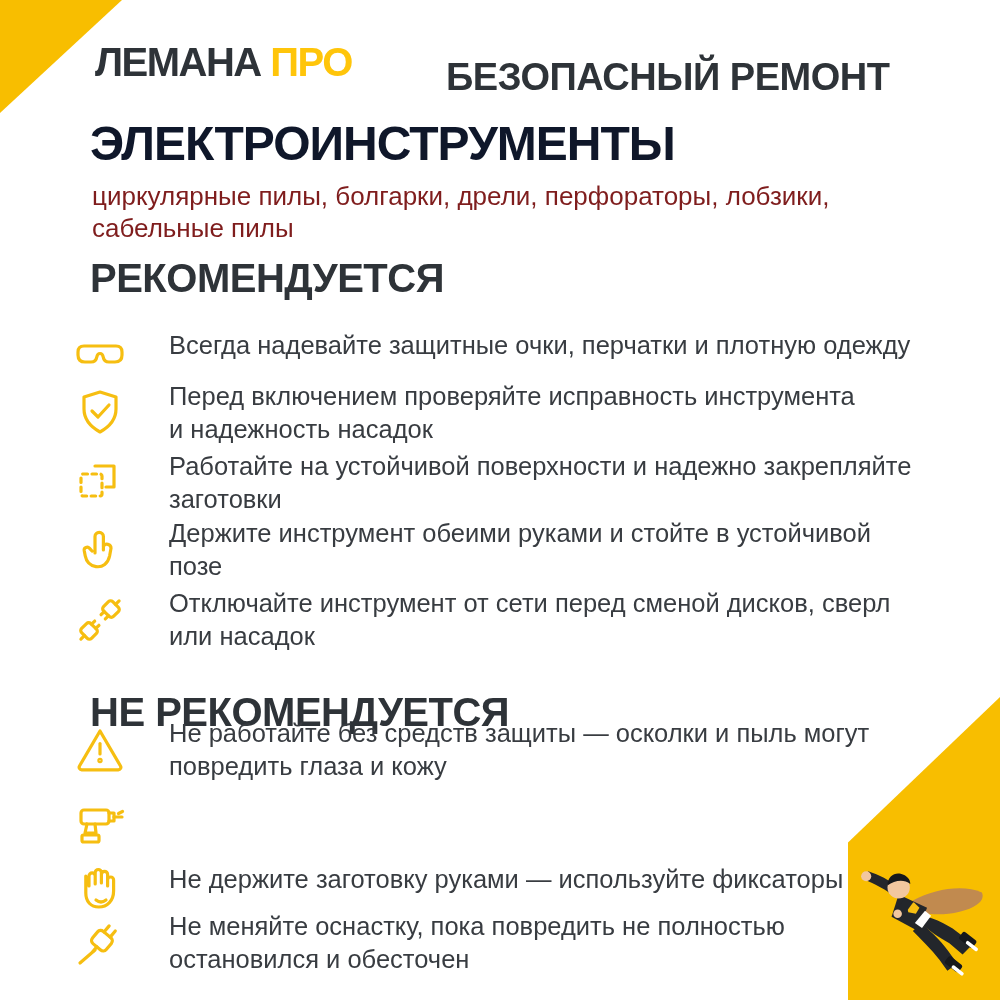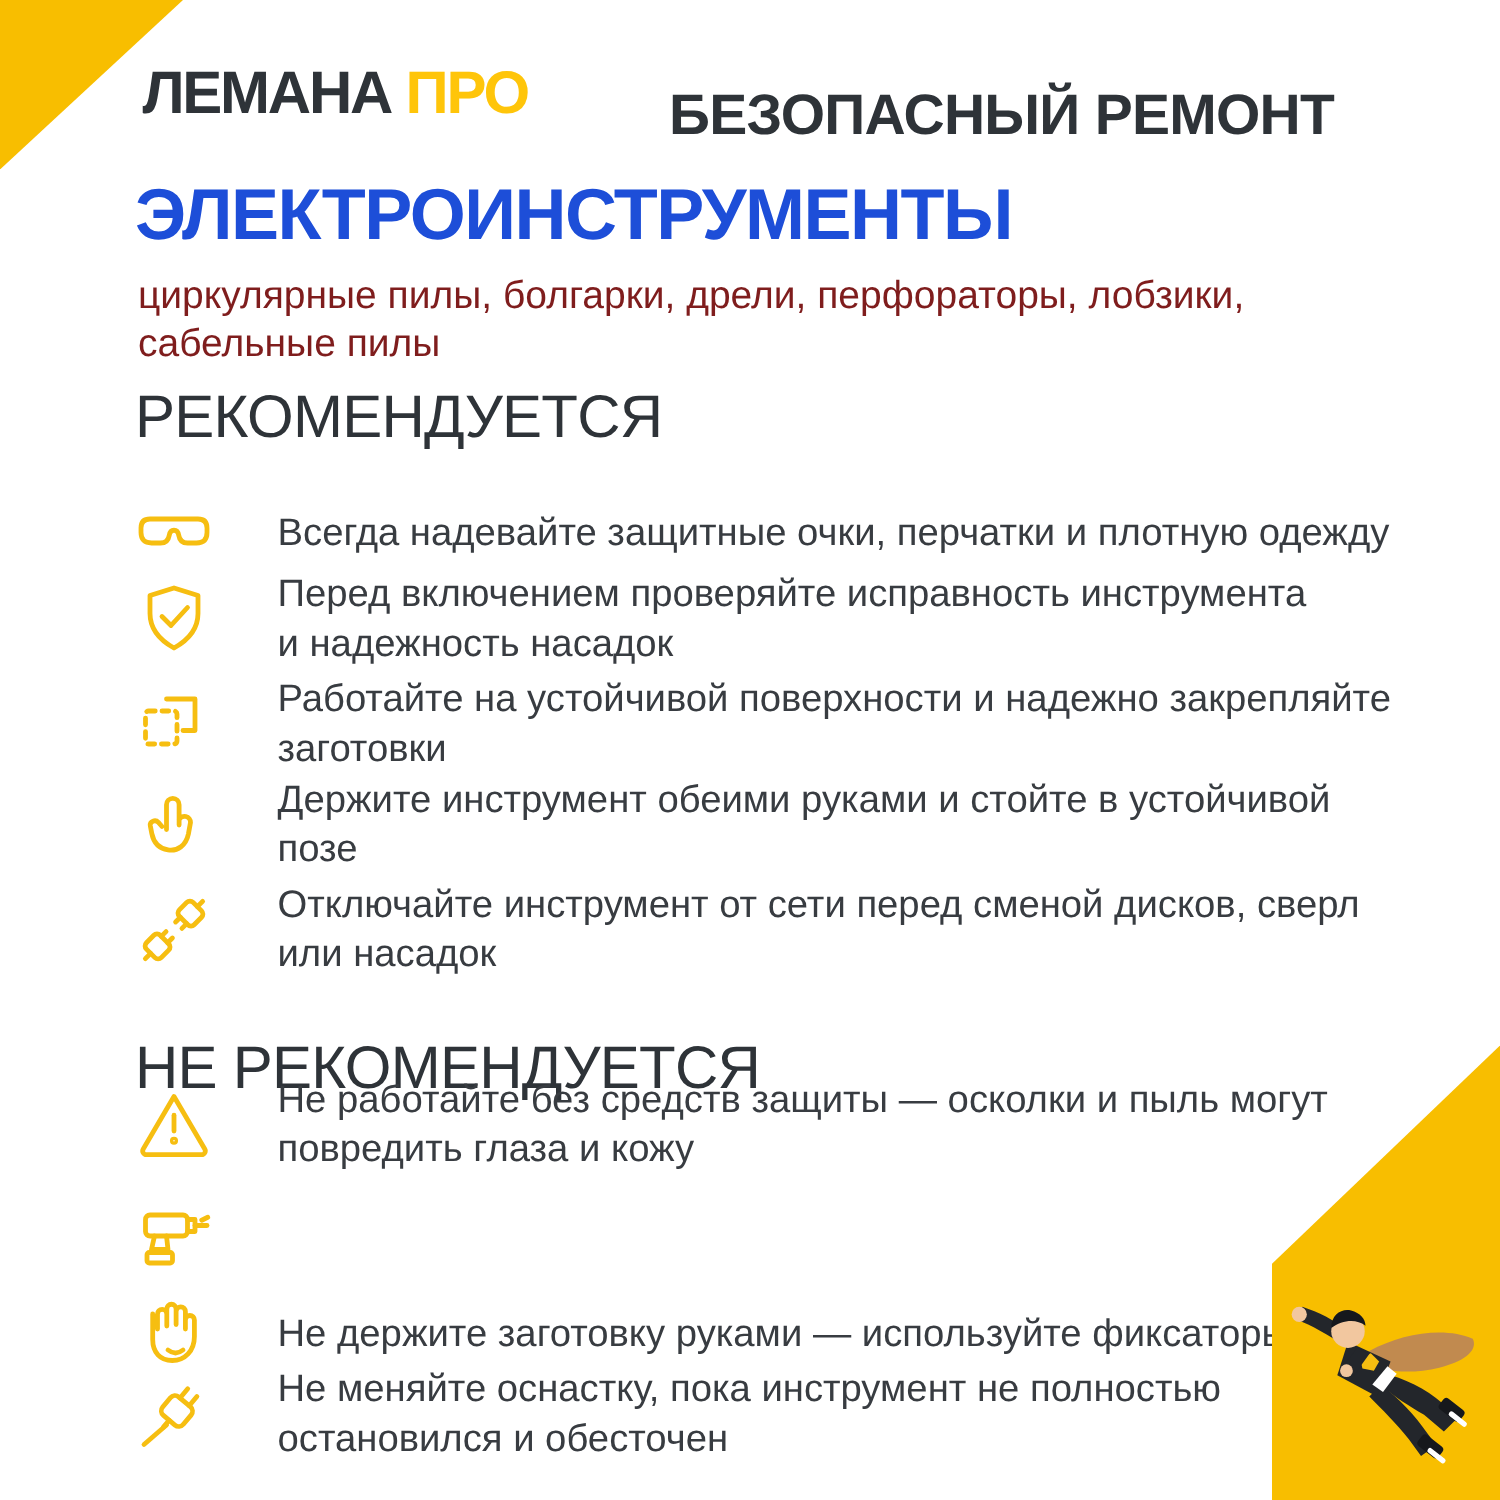--- a/index.html
+++ b/index.html
@@ -10,26 +10,26 @@
   .corner-br{position:absolute;right:0;bottom:0;width:152px;height:303px;
              background:var(--yellow,#F8BE00);
              clip-path:polygon(100% 0,0 48%,0 100%,100% 100%);}
   .corner-br svg{position:absolute;left:6px;top:168px;}
   .header{position:absolute;top:40px;left:95px;right:60px;display:flex;align-items:baseline;}
   .logo{font-size:40px;font-weight:700;letter-spacing:-1.5px;color:#2E3338;white-space:nowrap;}
   .logo .accent{color:var(--brand-accent,#FFC50A);}
   .program{position:absolute;left:335px;top:0;font-size:38px;font-weight:700;
            letter-spacing:-0.5px;color:#2E3338;white-space:nowrap;margin:16px;}
   .hero-title{position:absolute;top:116px;left:90px;margin:0;font-size:48px;font-weight:700;
-              letter-spacing:-1px;color:#1d4ed8;white-space:nowrap;}
+              letter-spacing:-1px;color:#0f172a;white-space:nowrap;}
   .hero-sub{position:absolute;top:180px;left:92px;margin:0;font-size:26px;line-height:32px;
             color:#7f1d1d;white-space:pre-line;width:830px;}
-  .sec-head{position:absolute;left:90px;margin:0;font-size:40px;font-weight:400;
+  .sec-head{position:absolute;left:90px;margin:0;font-size:40px;font-weight:700;
             letter-spacing:-0.5px;color:#2E3338;white-space:nowrap;}
-  .row{position:absolute;left:90px;width:860px;display:flex;align-items:center;}
+  .row{position:absolute;left:74px;width:860px;display:flex;}
   .icon-box{flex:0 0 56px;width:56px;display:flex;justify-content:flex-start;align-items:center;}
   .icon-box svg{stroke:var(--icon-yellow,#F6BE11);fill:none;stroke-width:3.2;
                 stroke-linecap:round;stroke-linejoin:round;}
   .txt{margin:0 0 0 39px;font-size:25.5px;line-height:33px;color:#383C41;
        white-space:pre-line;width:765px;}
 </style>
 </head>
 <body>
 
 <div class="page">
@@ -137,21 +137,21 @@
       <div class="row" style="top: 910px;">
         <span class="icon-box">
           <svg width="52" height="52" viewBox="0 0 52 52">
             <g transform="rotate(40 26 26)">
               <rect x="17" y="15" width="18" height="16" rx="4"></rect>
               <path d="M22 15 V7 M30 15 V7 M26 31 v6"></path>
             </g>
             <path d="M6 46 L21 33"></path>
           </svg>
         </span>
-        <p class="txt">Не меняйте оснастку, пока инструмент не полностью
+        <p class="txt">Не меняйте оснастку, пока повредить не полностью
 остановился и обесточен</p>
       </div>
     </div>
 
   <div class="corner-br">
     <svg width="138" height="124" viewBox="0 0 136 120">
       <path d="M58 34 C80 22 108 18 126 26 C129 32 124 40 104 45 C88 49 70 48 60 44 Z" fill="#C18A4F"></path>
       <path d="M72 50 C86 54 100 62 110 72 L116 78 L107 87 L94 76 C84 70 74 64 68 58 Z" fill="#23262B"></path>
       <path d="M66 56 C78 66 88 76 96 88 L102 96 L92 103 L84 92 C76 82 66 72 58 64 Z" fill="#23262B"></path>
       <rect x="104" y="68" width="17" height="9" rx="2.5" fill="#16181C" transform="rotate(38 112 72)"></rect>

